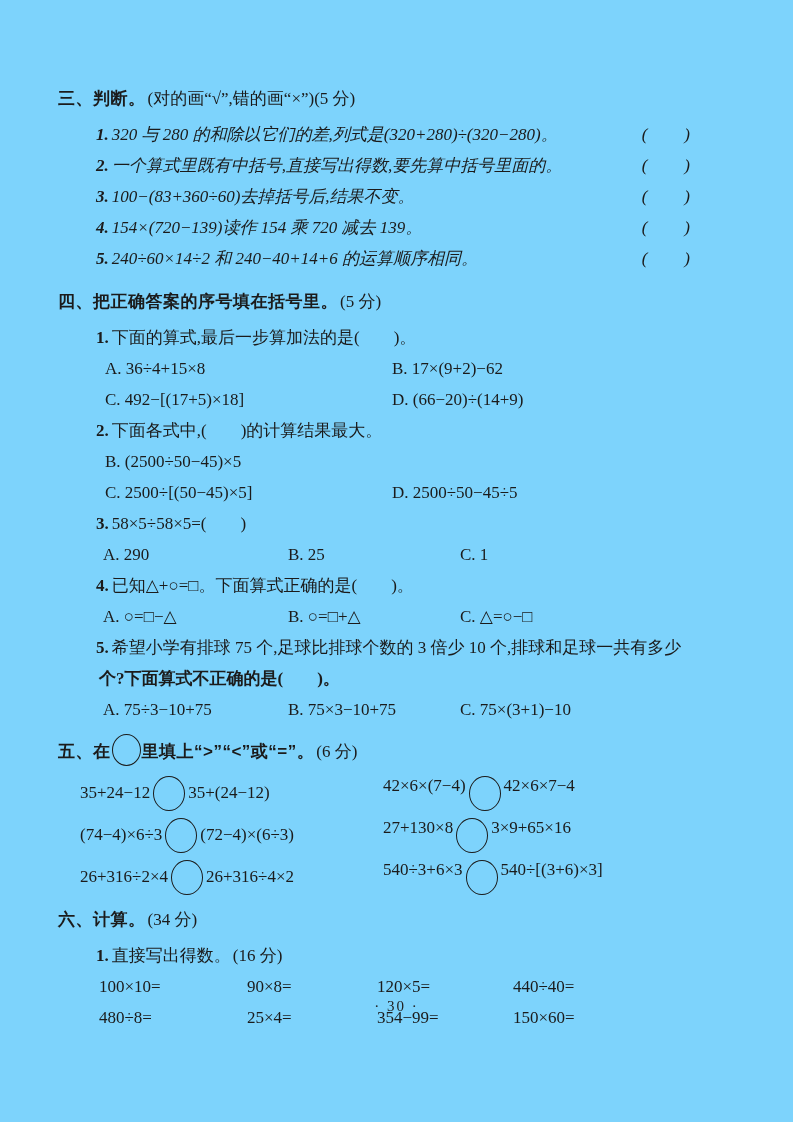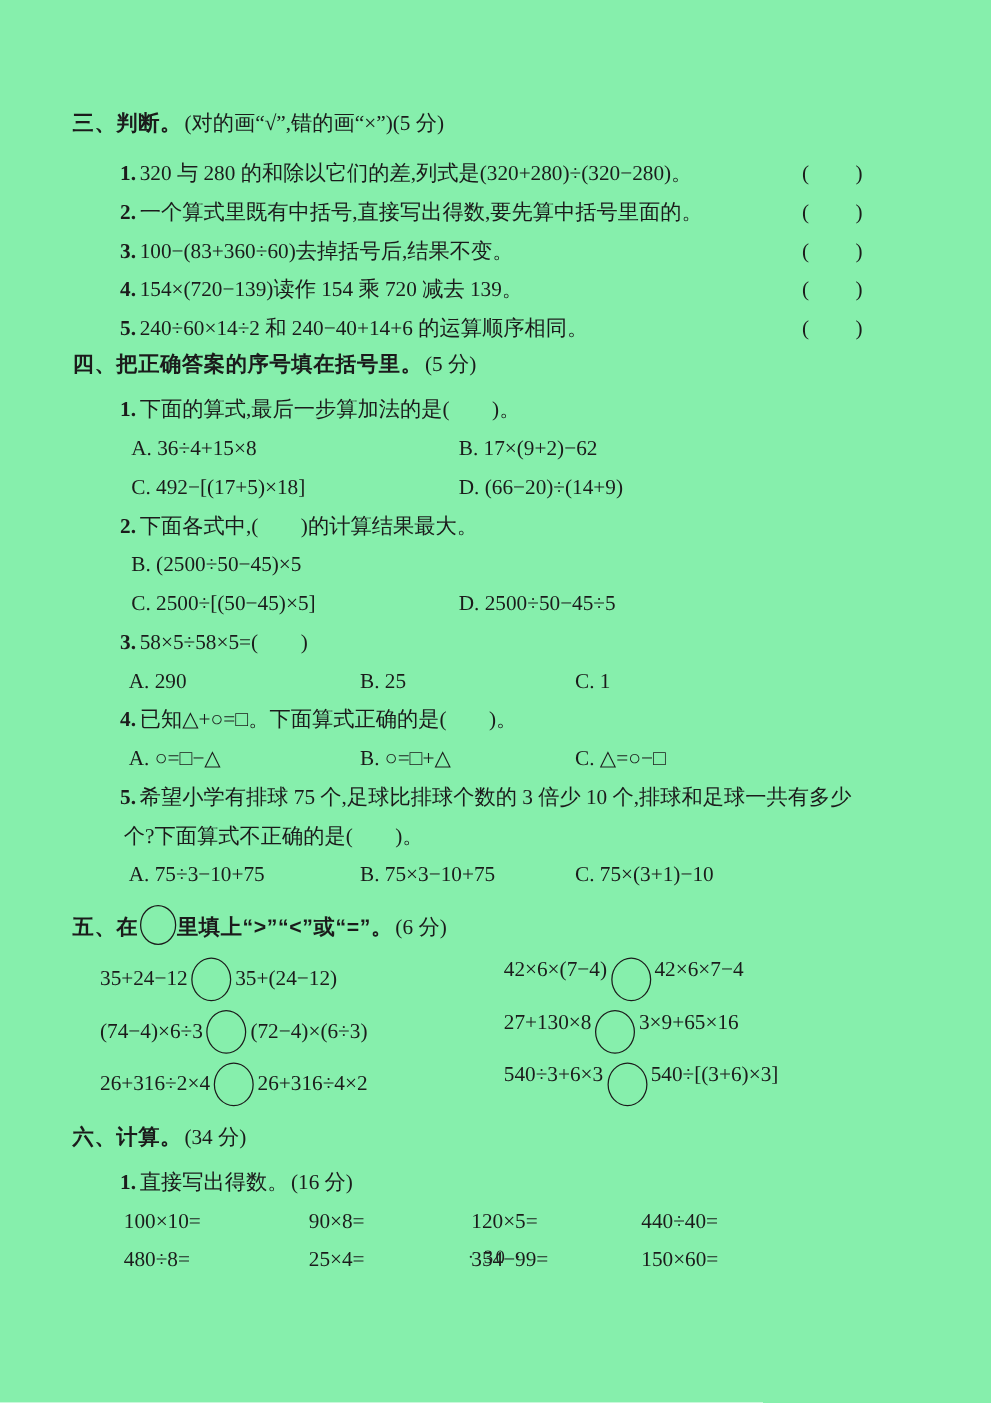--- a/index.html
+++ b/index.html
@@ -1,35 +1,35 @@
 <!DOCTYPE html>
 <html><head>
 <meta charset="utf-8">
 <style>
   html,body{margin:0;padding:0;background:#ffffff;}
   .page{
-    width:793px;height:1122px;background:#86efac;position:relative;overflow:hidden;
+    width:793px;height:1122px;background:#7dd3fc;position:relative;overflow:hidden;
     font-family:"Liberation Serif","DejaVu Serif",serif;
     font-size:17px;color:#1b1b1b;
   }
   .content{position:absolute;left:58px;right:58px;top:84px;}
   .sec-head{line-height:30px;margin-bottom:5px;white-space:nowrap;}
   .h{font-weight:700;font-family:"Liberation Sans","DejaVu Sans",sans-serif;letter-spacing:.5px;}
   .note{margin-left:2px;}
-  .mt1{margin-top:3px;} .mt2{margin-top:9px;} .mt3{margin-top:7px;}
-  .judge-row{display:flex;align-items:flex-end;height:31px;padding-left:38px;padding-right:44px;}
+  .mt1{margin-top:13px;} .mt2{margin-top:9px;} .mt3{margin-top:7px;}
+  .judge-row{display:flex;align-items:center;height:31px;padding-left:38px;padding-right:44px;font-style:italic;}
   .jtext{flex:1;white-space:nowrap;}
   .qnum{font-weight:700;margin-right:3px;}
   .bracket{letter-spacing:1px;}
   .qline{height:31px;line-height:31px;padding-left:38px;white-space:nowrap;}
-  .qline2{height:31px;line-height:31px;padding-left:41px;white-space:nowrap;}
-  .opts2{display:grid;grid-template-columns:262px 1fr;padding-left:47px;height:31px;align-items:center;white-space:nowrap;}
+  .qline2{height:31px;line-height:31px;padding-left:41px;white-space:nowrap;font-weight:bold;}
+  .opts2{display:grid;grid-template-columns:262px 1fr;padding-left:47px;height:31px;align-items:center;white-space:nowrap;gap:25px;}
   .opts3{display:grid;grid-template-columns:185px 172px 1fr;padding-left:45px;height:31px;align-items:center;white-space:nowrap;}
   .circle-inline{display:inline-block;width:27px;height:30px;border:1.6px solid #1b1b1b;border-radius:50%;vertical-align:-9px;margin:0 1px;}
-  .cmp-row{display:flex;align-items:center;height:42px;padding-left:22px;white-space:nowrap;gap:20px;}
+  .cmp-row{display:flex;align-items:center;height:42px;padding-left:22px;white-space:nowrap;}
   .cmp-half1{display:flex;align-items:center;width:303px;}
   .cmp-half2{display:flex;align-items:flex-start;flex:1;}
   .circle{display:inline-block;width:30px;height:33px;border:1.6px solid #1b1b1b;border-radius:50%;margin:0 3px;flex:none;}
   .calc-row{display:grid;grid-template-columns:148px 130px 136px 1fr;padding-left:41px;height:31px;align-items:center;white-space:nowrap;}
   .pagenum{position:absolute;left:0;right:0;top:998px;text-align:center;font-size:15px;letter-spacing:2px;color:#222;}
 </style>
 </head>
 <body>
 
 <div class="page">

